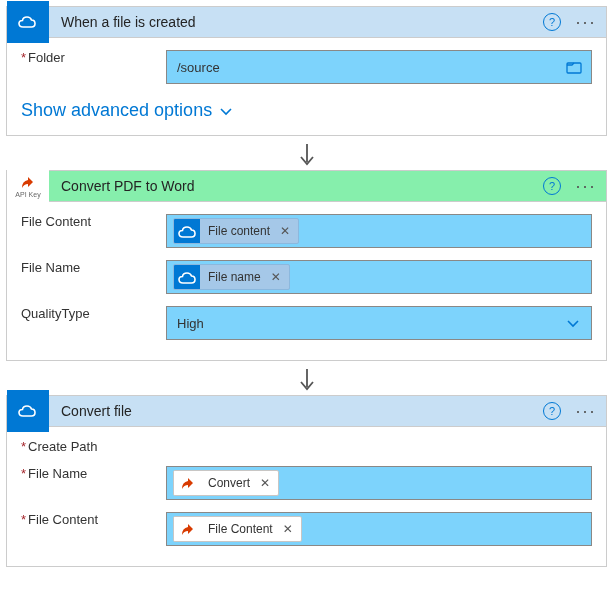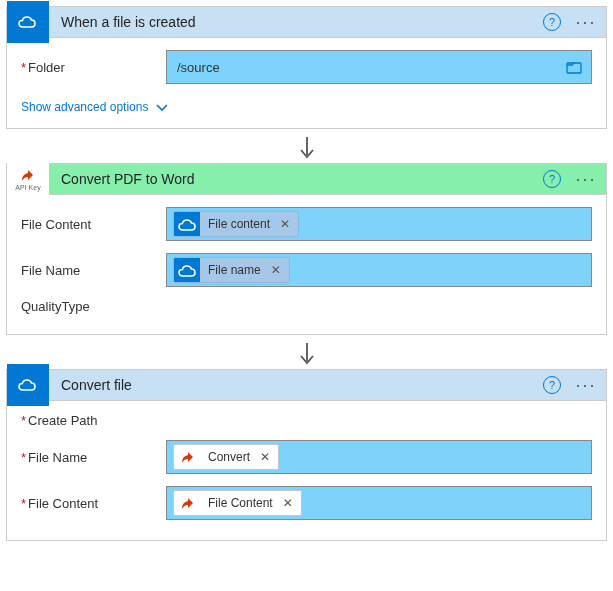--- a/index.html
+++ b/index.html
@@ -71,21 +71,20 @@
     font-size: 18px;
     letter-spacing: 1px;
     cursor: pointer;
     line-height: 1;
   }
   .card-body {
     padding: 12px 14px;
   }
   .row {
     display: flex;
-    align-items: center;
     margin-bottom: 12px;
   }
   .row:last-child { margin-bottom: 8px; }
   .label {
     width: 145px;
     flex-shrink: 0;
     font-size: 13px;
     color: #333;
   }
   .req::before {
@@ -148,21 +147,21 @@
     cursor: pointer;
     font-size: 12px;
   }
   .dropdown-chevron {
     color: #0078d4;
     cursor: pointer;
     padding: 0 4px;
   }
   .advanced {
     color: #0078d4;
-    font-size: 12px;
+    font-size: 18px;
     cursor: pointer;
     display: inline-flex;
     align-items: center;
     gap: 6px;
     padding: 4px 0 2px 0;
   }
   .arrow-connector {
     display: flex;
     justify-content: center;
     padding: 6px 0 2px 0;
@@ -282,20 +281,28 @@
                 <use href="#cloud-shape"></use>
               </svg>
           </span>
           <span class="token-label">File name</span>
           <span class="token-x">✕</span>
         </span>
       </div>
     </div>
     <div class="row">
       <div class="label">QualityType</div>
+      <div class="field">
+        <span class="field-text">High</span>
+        <span class="dropdown-chevron">
+          <svg width="16" height="14">
+              <use href="#chevron-down"></use>
+            </svg>
+        </span>
+      </div>
     </div>
   </div>
 </div>
 
 <div class="arrow-connector">
   <svg width="24" height="26">
       <use href="#flow-arrow"></use>
     </svg>
 </div>
 

